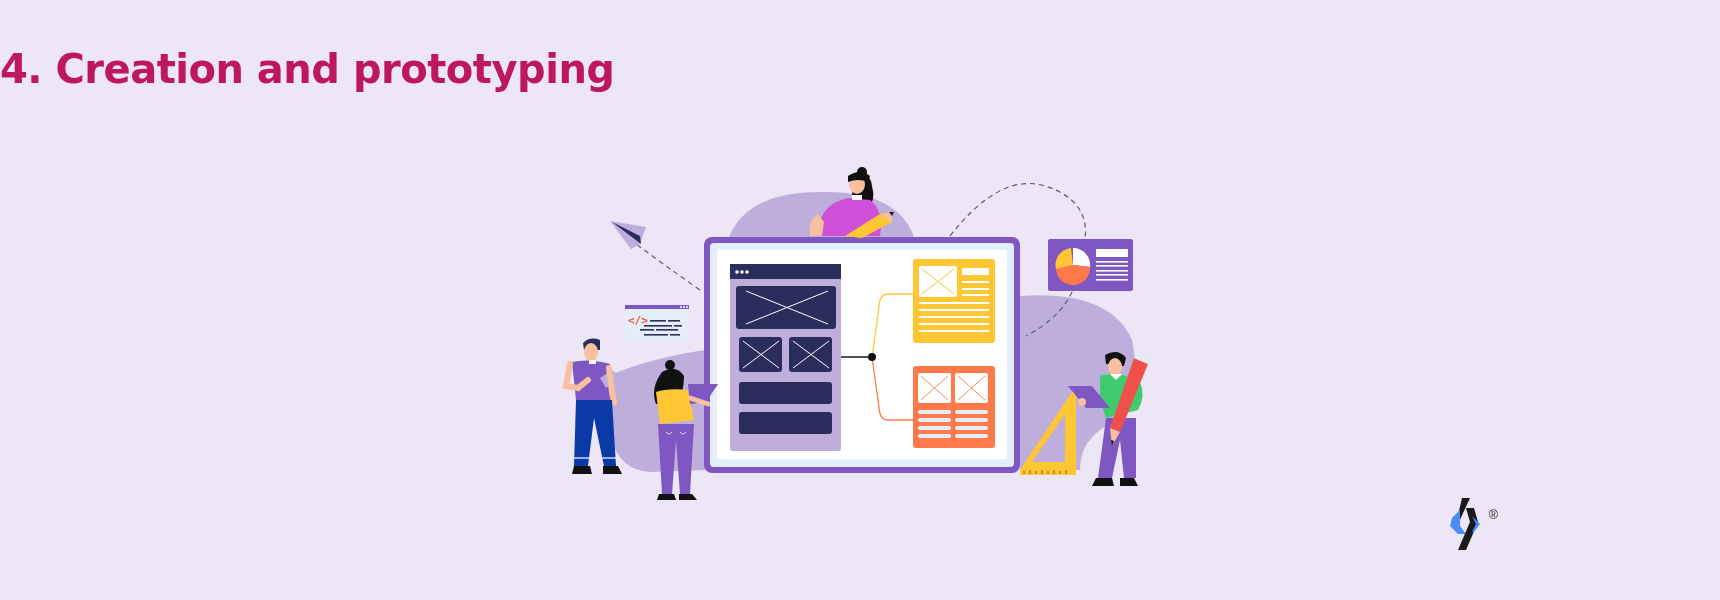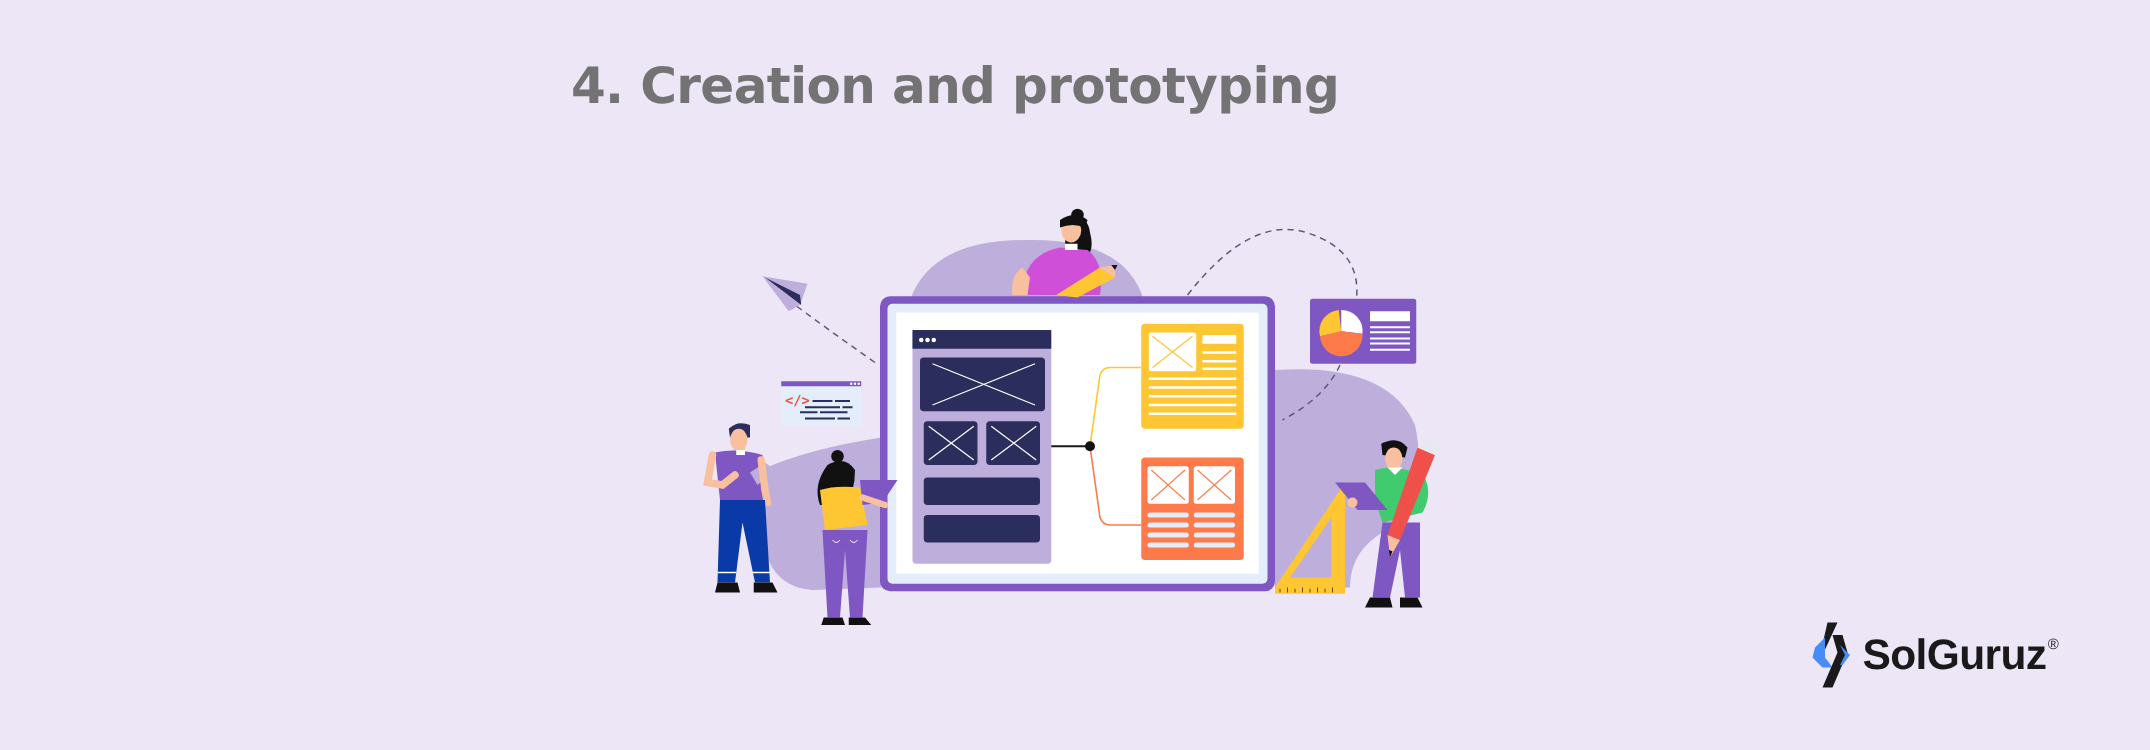--- a/index.html
+++ b/index.html
@@ -2,23 +2,23 @@
 <html><head>
 <meta charset="utf-8">
 <style>
   html, body { margin:0; padding:0; }
   body {
     width:1720px; height:600px; overflow:hidden; position:relative;
     background:#EDE6F6;
     font-family:"DejaVu Sans", sans-serif;
   }
   .title {
-    position:absolute; left:0; top:46px; width:1528px; text-align:center;
+    position:absolute; left:0; top:46px; width:1528px; text-align:left;
     font-family:"DejaVu Sans", sans-serif; font-weight:bold;
-    font-size:40px; letter-spacing:-0.5px; color:#737373;
+    font-size:40px; letter-spacing:-0.5px; color:#be185d;
   }
   .illustration { position:absolute; left:0; top:0; width:1720px; height:600px; }
   .logo {
     position:absolute; left:1448px; top:496px; height:56px;
     display:flex; align-items:center;
   }
   .logo-mark { width:40px; height:56px; }
   .logo-text {
     font-family:"Liberation Sans", sans-serif; font-weight:bold;
     font-size:34px; color:#1A1A1A; margin-left:2px; letter-spacing:-0.5px;
@@ -217,15 +217,14 @@
   </g>
 </svg>
 
 <div class="logo">
   <svg class="logo-mark" viewBox="0 0 40 56">
     <polygon points="14,2 22,2 10,28 18,28 8,28" fill="#1A1A1A"></polygon>
     <polygon points="4,22 12,14 12,30 18,38 10,38 2,30" fill="#4A8CF7"></polygon>
     <polygon points="18,12 26,12 30,26 18,54 10,54 22,26" fill="#1A1A1A"></polygon>
     <polygon points="24,20 32,28 26,36 24,36 28,28" fill="#4A8CF7"></polygon>
   </svg>
-  <span class="logo-text">SolGuruz</span>
   <span class="logo-reg">®</span>
 </div>
 
 </body></html>

